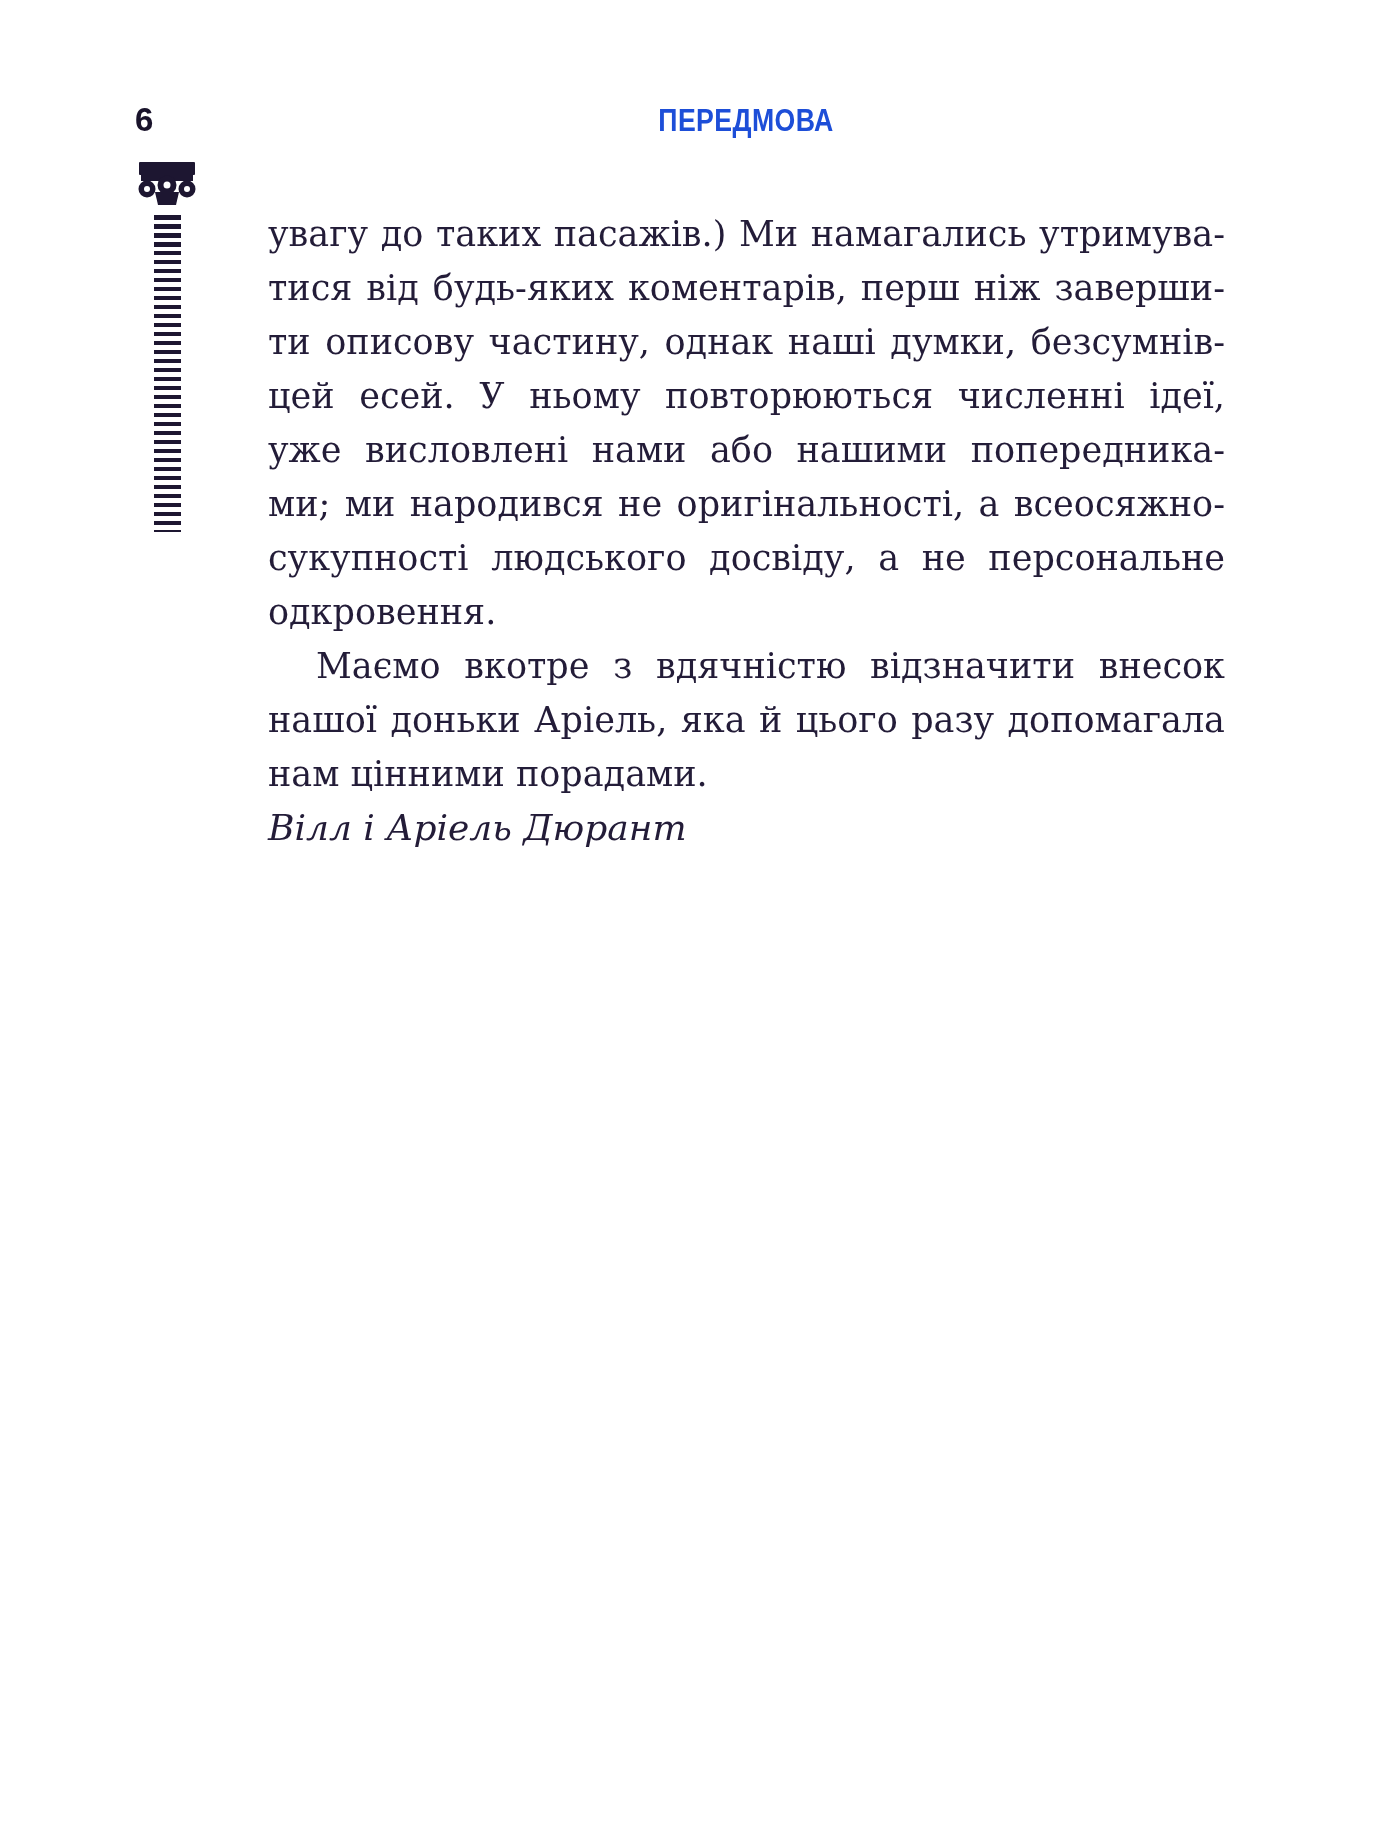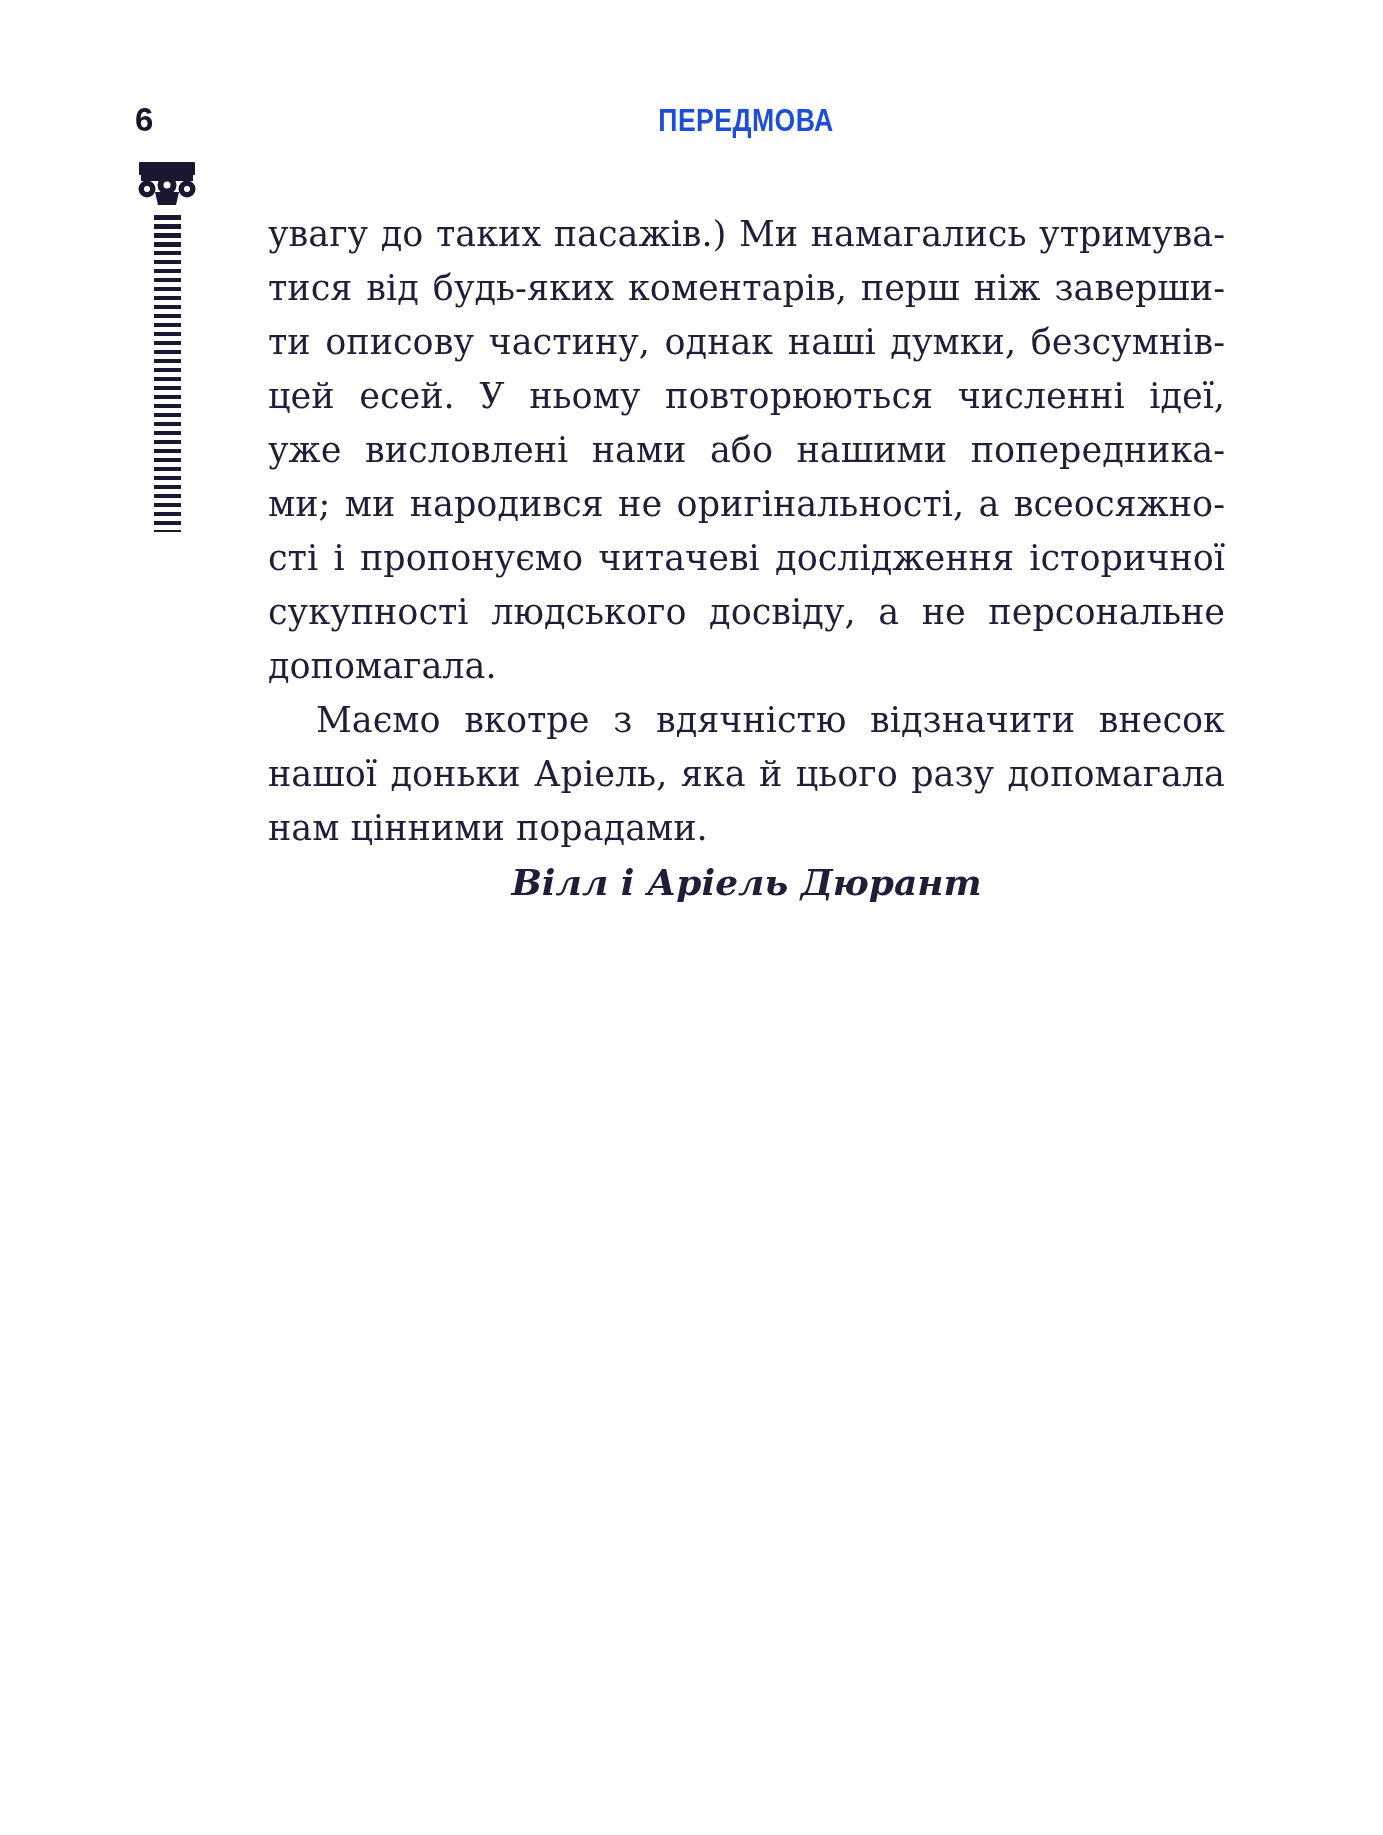--- a/index.html
+++ b/index.html
@@ -77,25 +77,24 @@
     text-align-last: justify;
   }
   .line-last {
     text-align: justify;
     text-align-last: left;
   }
   .indent {
     text-indent: 48px;
   }
   .signature {
-    text-align: center;
+    text-align: left;
     font-style: italic;
     font-size: 36px;
     line-height: 54px;
-    font-weight: bold;
   }
 </style>
 </head>
 <body>
 
 <div class="page">
 
   <div class="pagenum">6</div>
 
   <div class="runhead">
@@ -122,23 +121,22 @@
   </div>
 
   <div class="bodyblock">
     <div>
       <div class="line">увагу до таких пасажів.) Ми намагались утримува-</div>
       <div class="line">тися від будь-яких коментарів, перш ніж заверши-</div>
       <div class="line">ти описову частину, однак наші думки, безсумнів-</div>
       <div class="line">цей есей. У ньому повторюються численні ідеї,</div>
       <div class="line">уже висловлені нами або нашими попередника-</div>
       <div class="line">ми; ми народився не оригінальності, а всеосяжно-</div>
-      <div class="line">сті і пропонуємо читачеві дослідження історичної</div>
       <div class="line">сукупності людського досвіду, а не персональне</div>
-      <div class="line-last">допомагала.</div>
+      <div class="line-last">одкровення.</div>
     </div>
     <div>
       <div class="line indent">Маємо вкотре з вдячністю відзначити внесок</div>
       <div class="line">нашої доньки Аріель, яка й цього разу допомагала</div>
       <div class="line-last">нам цінними порадами.</div>
     </div>
     <div class="signature">Вілл і Аріель Дюрант</div>
   </div>
 
 </div>

